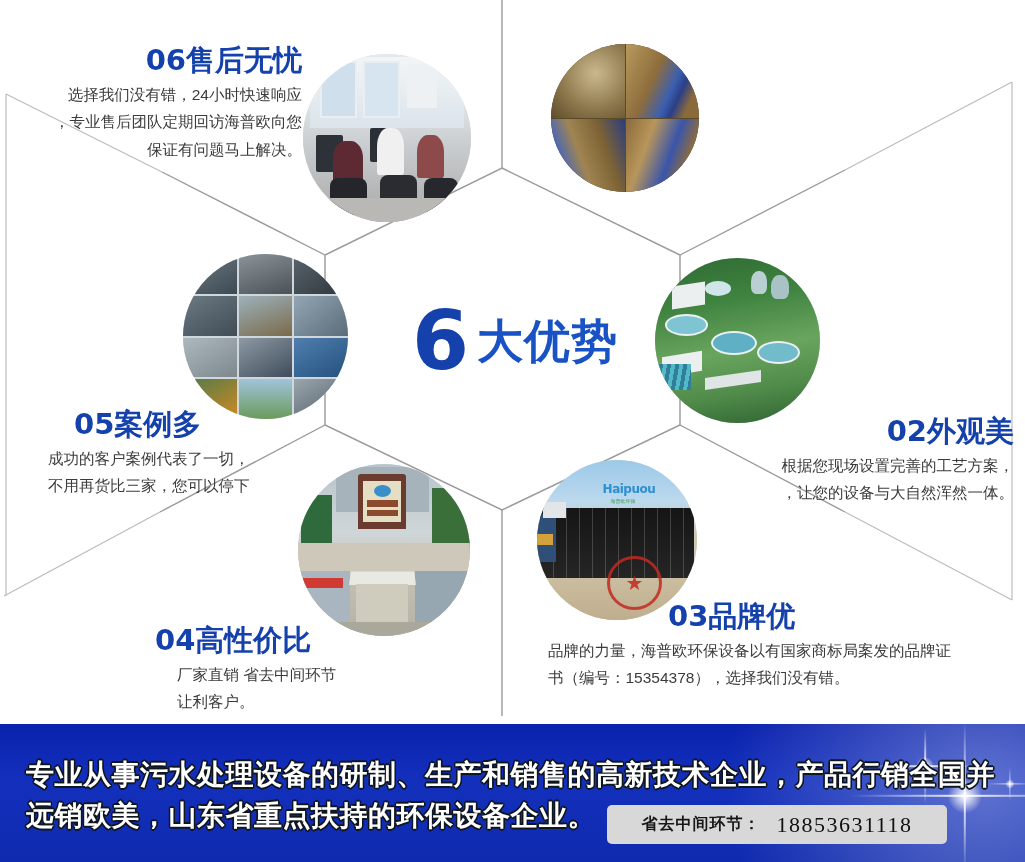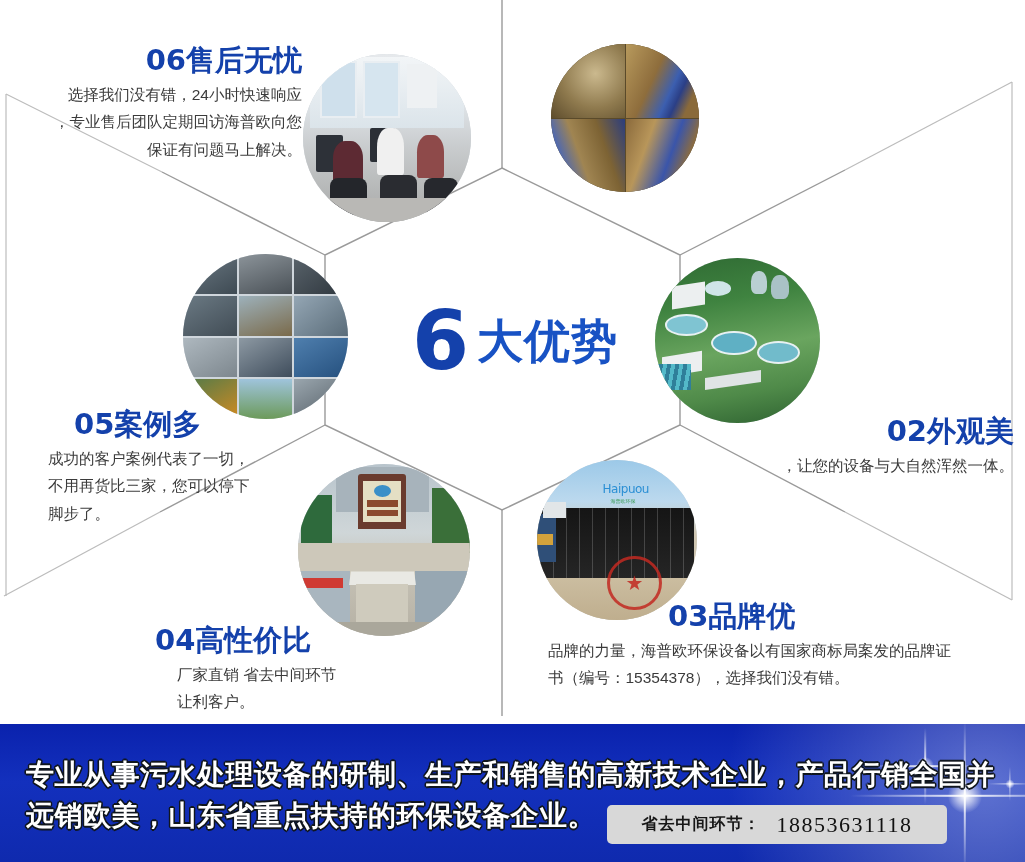--- a/index.html
+++ b/index.html
@@ -208,34 +208,35 @@
       <div style="position:absolute;left:10%;top:16%;width:20%;height:14%;background:#eceff0;transform:skewY(-9deg);"></div>
       <div style="position:absolute;left:4%;top:58%;width:24%;height:12%;background:#eceff0;transform:skewY(-9deg);"></div>
       <div style="position:absolute;left:0%;top:64%;width:22%;height:16%;background:repeating-linear-gradient(100deg,#53b9c9 0 4px,#2f7f9a 4px 8px);"></div>
       <div style="position:absolute;left:30%;top:70%;width:34%;height:7%;background:#dfe4e5;transform:skewY(-8deg);"></div>
     </div>
   </div>
 
   <div class="blk right-al" style="left:640px; top:415px; width:374px;">
     <div class="hd">02外观美</div>
     <div class="bd">
+      <div>根据您现场设置完善的工艺方案，</div>
       <div>，让您的设备与大自然浑然一体。</div>
     </div>
   </div>
 
   <div class="photo" style="left:537px; top:460px; width:160px; height:160px;">
     <div class="inner" style="background:linear-gradient(180deg,#9cc9e8 0%,#bcd9ee 26%,#cfc6b2 46%,#cbbfa6 100%);">
       <div style="position:absolute;left:2%;top:30%;width:96%;height:44%;background:linear-gradient(180deg,#151515,#252525);"></div>
       <div style="position:absolute;left:2%;top:30%;width:96%;height:44%;
            background:repeating-linear-gradient(90deg, rgba(255,255,255,0.18) 0 1px, rgba(0,0,0,0) 1px 13px);"></div>
       <div style="position:absolute;left:0%;top:34%;width:12%;height:30%;background:#2f4f78;"></div>
       <div style="position:absolute;left:0%;top:46%;width:10%;height:7%;background:#d3a23c;"></div>
       <div style="position:absolute;left:4%;top:26%;width:14%;height:10%;background:#e2e6e8;"></div>
       <div style="position:absolute;left:0;top:74%;width:100%;height:26%;background:linear-gradient(180deg,#cbbda0,#bfae8e);"></div>
-      <span style="position:absolute;left:41%;top:14%;font-size:12px;font-weight:normal;color:#2b8fd4;
+      <span style="position:absolute;left:41%;top:14%;font-size:12px;font-weight:bold;color:#2b8fd4;
             font-family:'DejaVu Sans',sans-serif;letter-spacing:-0.5px;">Haipuou</span>
       <span style="position:absolute;left:46%;top:24%;font-size:5px;color:#3a9a54;">海普欧环保</span>
       <div style="position:absolute;left:44%;top:60%;width:34%;height:34%;border:3px solid #c22a22;border-radius:50%;
             display:flex;align-items:center;justify-content:center;opacity:.85;">
         <div style="color:#c22a22;font-size:20px;line-height:1;">★</div>
       </div>
     </div>
   </div>
 
   <div class="blk left-al" style="left:548px; top:600px; width:450px;">
@@ -289,21 +290,20 @@
       <div class="cell" style="background:linear-gradient(180deg,#9fc4dc,#6c9a5a);"></div>
       <div class="cell" style="background:linear-gradient(150deg,#9aa6ae,#515b63);"></div>
     </div>
   </div>
 
   <div class="blk left-al" style="left:74px; top:408px; width:300px;">
     <div class="hd">05案例多</div>
     <div class="bd" style="margin-left:-26px;">
       <div>成功的客户案例代表了一切，</div>
       <div>不用再货比三家，您可以停下</div>
-      <div>脚步了。</div>
     </div>
   </div>
 
   <div id="banner">
     <div class="grad"></div>
 
     <div class="flare" style="left:965px; top:72px;">
       <div class="h" style="width:230px;height:2.4px;"></div>
       <div class="v" style="width:2.4px;height:150px;"></div>
       <div class="core" style="width:34px;height:34px;"></div>

